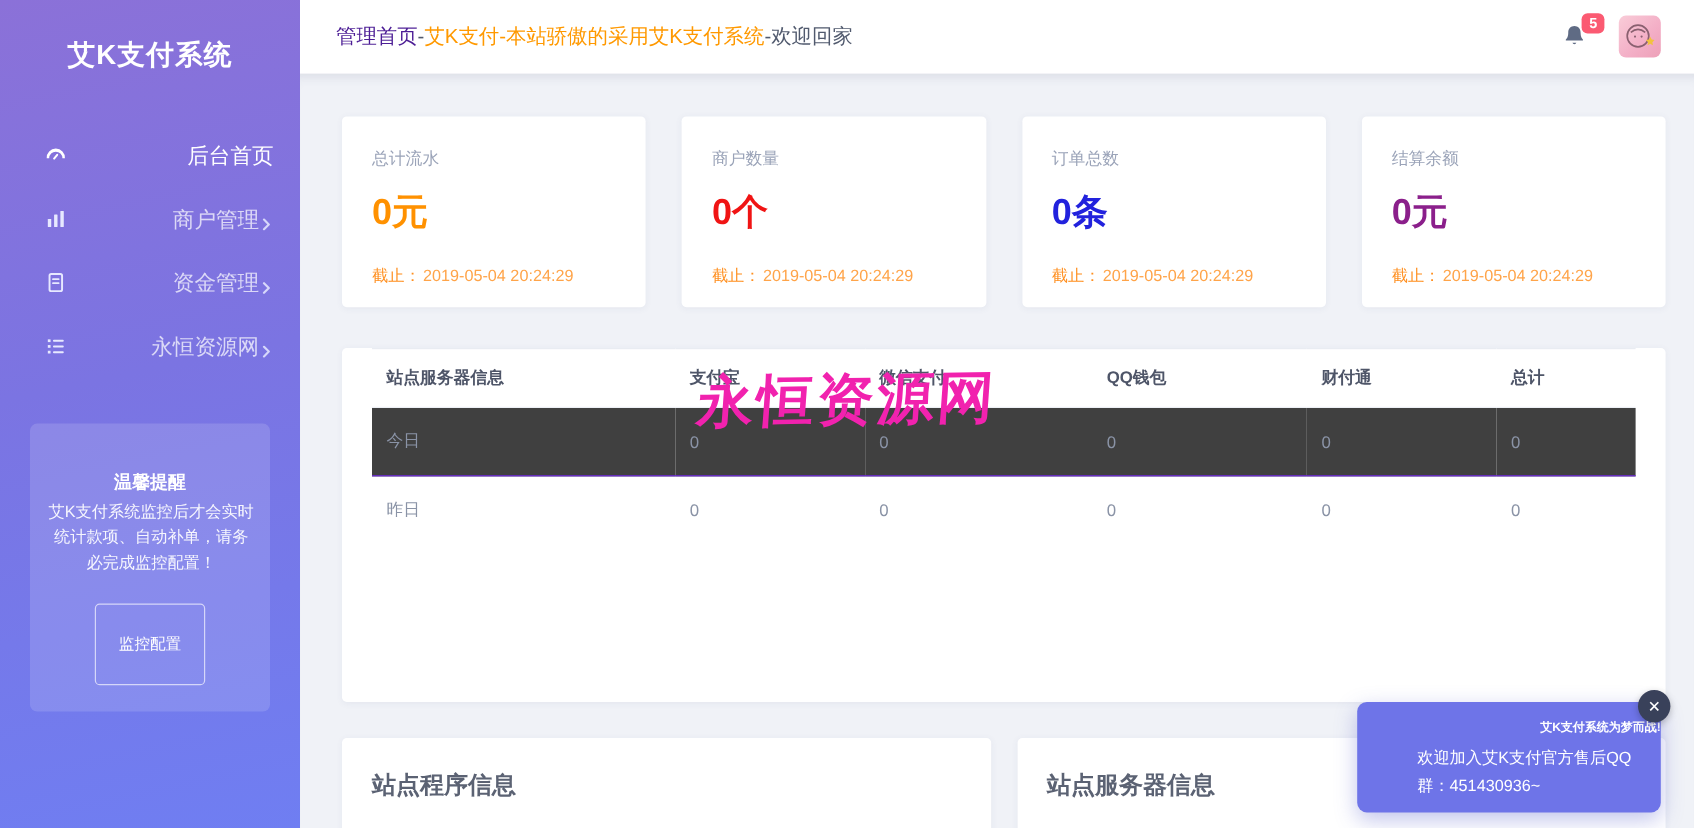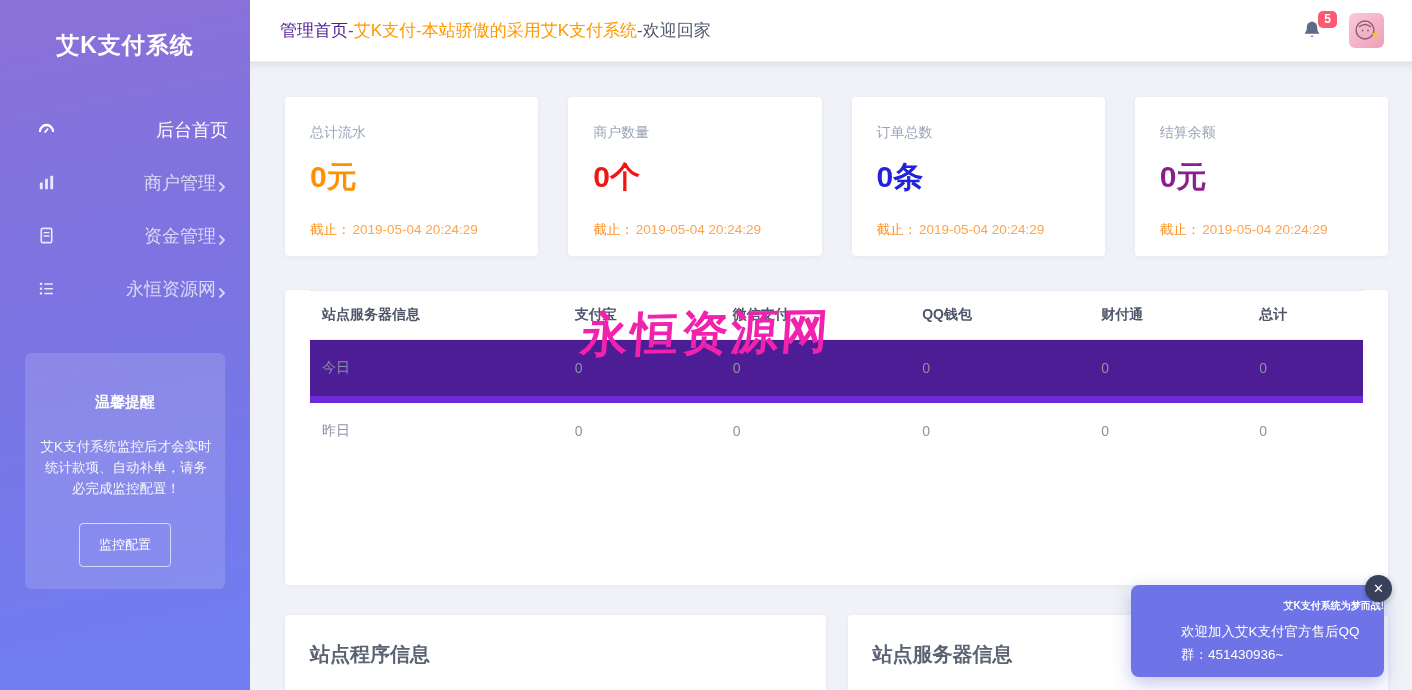--- a/index.html
+++ b/index.html
@@ -13,24 +13,24 @@
   .menu { margin-top:42px; }
   .menu-item { height:53px; display:flex; align-items:center; padding:0 22px 0 37px; cursor:pointer;
                color:rgba(255,255,255,0.72); font-size:18px;text-align:right; }
   .menu-item.active { color:#ffffff; }
   .menu-item .mi-icon { width:19px; height:19px; margin-right:11px; display:inline-flex; }
   .menu-item .mi-icon svg { width:100%; height:100%; }
   .menu-item .mi-label { flex:1; }
   .menu-item .chev { width:12px; height:12px; opacity:.85; }
   .reminder { margin:38px 25px 0; background:rgba(255,255,255,0.14); border-radius:6px;
               padding:40px 15px 22px; text-align:center; color:#fff; }
-  .reminder-title { font-size:15px; font-weight:bold; margin-bottom:24px; }
+  .reminder-title { font-size:15px; font-weight:bold; margin-bottom:4px; }
   .reminder-body { font-size:13.5px; line-height:21px; color:rgba(255,255,255,0.92); width:172px; margin:0 auto; text-align:center; }
   .reminder-btn { margin-top:24px; display:inline-block; background:transparent; color:#fff; font-size:13px;
-                  border:1px solid rgba(255,255,255,0.65); border-radius:4px; padding:12px 19px; cursor:pointer;
+                  border:1px solid rgba(255,255,255,0.65); border-radius:4px; padding:24px 19px; cursor:pointer;
                   font-family:inherit; }
 
   
   .main { position:absolute; left:250px; top:0; right:0; height:690px; }
   .topbar { height:62px; background:#fff; border-bottom:1px solid #f0f1f6; display:flex; align-items:center;
             padding:0 28px 0 30px; }
   .breadcrumb { font-size:17px; flex:1; white-space:nowrap; }
   .breadcrumb .seg-link { cursor:pointer; }
   .topbar-right { display:flex; align-items:center; gap:26px; }
   .bell-wrap { position:relative; cursor:pointer; width:22px; height:26px; }
@@ -60,21 +60,21 @@
   .payments { margin-top:34px; height:295px; position:relative; }
 
   .watermark { position:absolute; left:296px; top:12px; font-family:"DejaVu Serif","Liberation Serif",serif;
                font-weight:bold; font-size:47px; color:#f122ae; letter-spacing:3px;
                transform:skewX(-5deg) rotate(-1deg); pointer-events:none; z-index:5; }
 
   table.pay-table { width:calc(100% - 50px); margin:29px 25px 0; border-collapse:collapse; font-size:14px; }
   .pay-table th { text-align:left; font-weight:bold; color:#4e5568; padding:15px 12px;
                   border-top:1px solid #e9ecf2; border-bottom:1px solid #edf0f5; }
   .pay-table td { color:#8a93a6; padding:19px 12px; }
-  .pay-table tr.hl td { background:#4c1d95; border-bottom:7px solid #6d28d9; }
+  .pay-table tr.hl td { background:#404040; border-bottom:1px solid #6d28d9; }
 
   .bottom-row { display:flex; gap:22px; margin-top:30px; }
   .bottom-panel { flex:1; height:130px; }
   .bottom-panel .panel-header { padding:26px 25px 22px; }
 
   
   .toast { position:absolute; left:1131px; top:585px; width:253px; height:92px; background:#6e74e8;
            border-radius:8px; color:#fff; z-index:50; box-shadow:0 6px 18px rgba(80,90,200,0.35); }
   .toast-title { text-align:right; font-weight:bold; font-size:10px; padding-top:14px; }
   .toast-body { font-size:13.5px; line-height:23px; margin:7px 12px 0 50px; }

